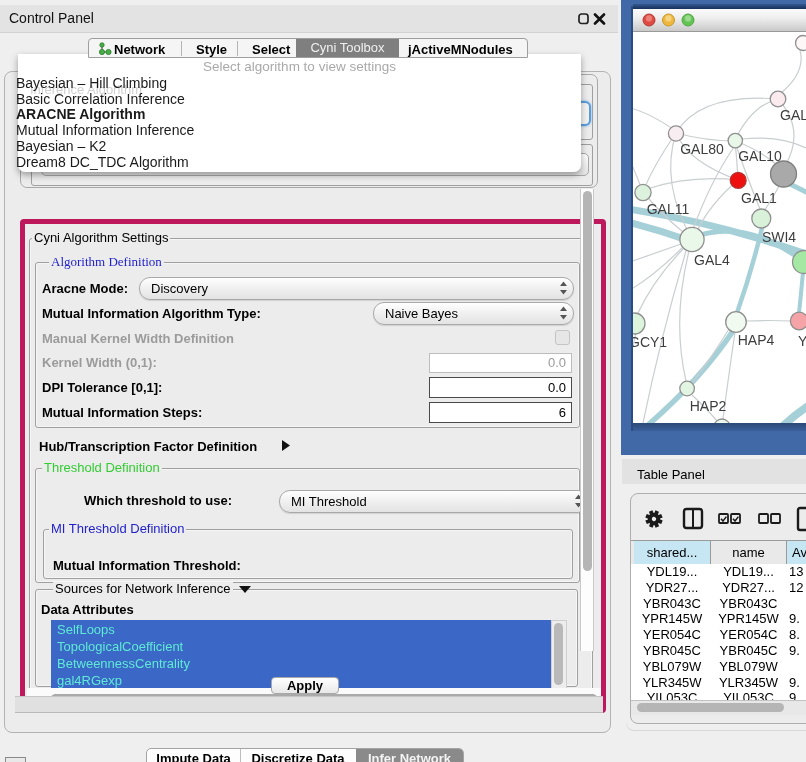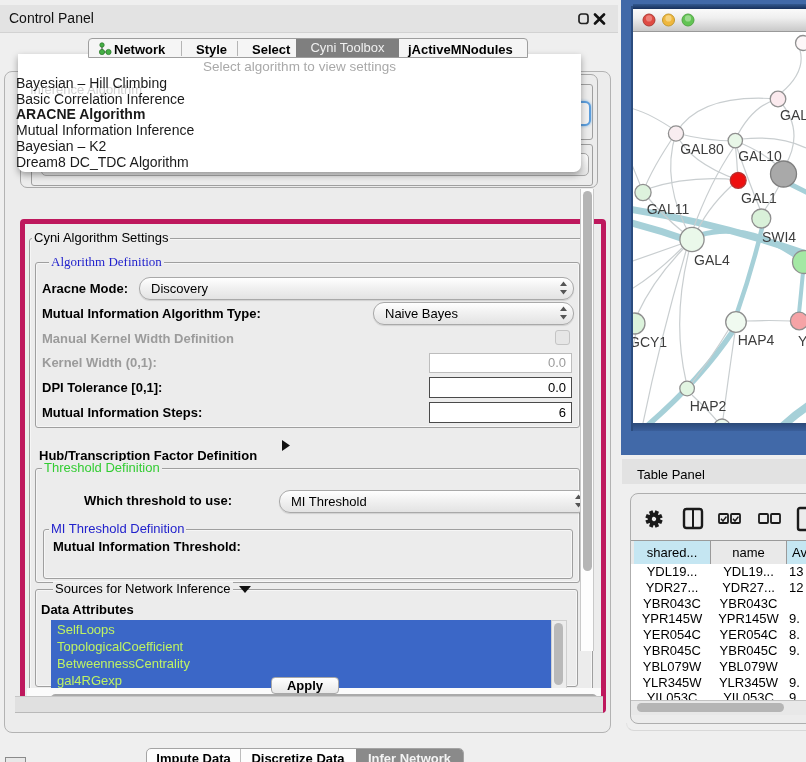--- a/index.html
+++ b/index.html
@@ -243,50 +243,50 @@
 
   <div class="a lbl b" style="left:17px;top:131px;color:#9b9b9b;">Kernel Width (0,1):</div>
   <div class="field" style="left:404px;top:129px;width:136px;height:18px;border:1px solid #bdbdbd;color:#9b9b9b;line-height:18px;padding-right:5px;">0.0</div>
 
   <div class="a lbl b" style="left:17px;top:156px;">DPI Tolerance [0,1]:</div>
   <div class="field" style="left:404px;top:153px;width:136px;height:19px;border:1px solid #4a4a4a;color:#000;line-height:19px;padding-right:5px;">0.0</div>
 
   <div class="a lbl b" style="left:17px;top:181px;">Mutual Information Steps:</div>
   <div class="field" style="left:404px;top:178px;width:136px;height:19px;border:1px solid #4a4a4a;color:#000;line-height:19px;padding-right:5px;">6</div>
 
-  <div class="a lbl b" style="left:14px;top:224px;">Hub/Transcription Factor Definition</div>
+  <div class="a lbl b" style="left:14px;top:215px;">Hub/Transcription Factor Definition</div>
   <svg class="a" style="left:256px;top:215px;" width="10" height="13" viewBox="0 0 10 13">
       <path d="M1,1 L9,6.5 L1,12 Z" fill="#111"></path>
     </svg>
 
   <div class="grp" style="left:10px;top:244px;width:543px;height:113px;"></div>
   <div class="gtitle" style="left:17px;top:237px;color:#33cc33;">Threshold Definition</div>
 
   <div class="a lbl b" style="left:59px;top:269px;">Which threshold to use:</div>
   <div class="combo" style="left:254px;top:266px;width:280px;padding-left:28px;">
     <div class="ct">MI Threshold</div>
     <svg class="chev" viewBox="0 0 9 16">
         <path d="M4.5,1.5 L8,6 L1,6 Z M4.5,14.5 L8,10 L1,10 Z" fill="#555"></path>
       </svg>
   </div>
 
   <div class="grp" style="left:18px;top:305px;width:528px;height:48px;"></div>
   <div class="gtitle" style="left:24px;top:298px;color:#2222cc;">MI Threshold Definition</div>
 
-  <div class="a lbl b" style="left:28px;top:315px;">Mutual Information Threshold:</div>
+  <div class="a lbl b" style="left:28px;top:334px;">Mutual Information Threshold:</div>
 
   <div class="grp" style="left:10px;top:365px;width:541px;height:96px;"></div>
   <div class="gtitle" style="left:28px;top:358px;color:#000;">Sources for Network Inference</div>
   <svg class="a" style="left:213px;top:361px;" width="14" height="9" viewBox="0 0 14 9">
       <path d="M1,1 L13,1 L7,8 Z" fill="#111"></path>
     </svg>
 
   <div class="a lbl b" style="left:16px;top:378px;">Data Attributes</div>
 
-  <div class="a" style="left:26px;top:396px;width:500px;height:68px;background:#3b67c7;color:#bef264;font-size:13px;overflow:hidden;">
+  <div class="a" style="left:26px;top:396px;width:500px;height:68px;background:#3b67c7;color:#5eead4;font-size:13px;overflow:hidden;">
     <div style="padding:1px 0 0 6px;line-height:17px;">SelfLoops<br>TopologicalCoefficient<br>BetweennessCentrality<br>gal4RGexp</div>
   </div>
   <div class="a" style="left:526px;top:396px;width:14px;height:68px;background:#ededed;border:1px solid #cfcfcf;">
     <div class="a" style="left:2px;top:2px;width:9px;height:62px;background:#b9b9b9;border-radius:5px;"></div>
   </div>
 
   <div class="a" style="left:2px;top:464px;width:576px;height:19px;background:#fbfbfb;">
     <div class="a" style="left:24px;top:6px;width:546px;height:9px;background:#aaaaaa;border-radius:5px;"></div>
   </div>
 </div>

